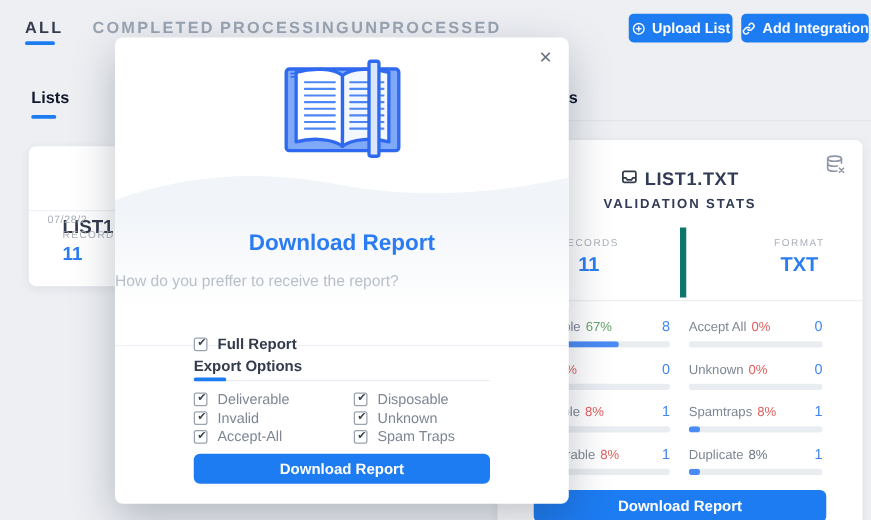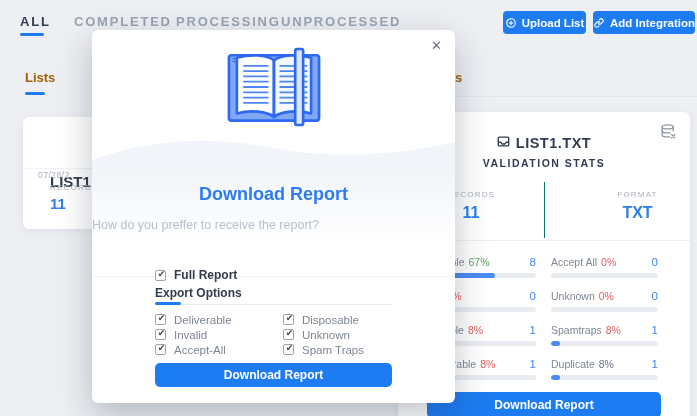--- a/index.html
+++ b/index.html
@@ -10,41 +10,41 @@
   .tab { position:absolute; top:14px; font-size:13px; font-weight:bold; letter-spacing:1.8px; color:#9aa4b2; cursor:pointer; }
   .tab.active { color:#333c4d; }
   .tab-underline { position:absolute; left:20px; top:33px; width:24px; height:3px; background:#1d7cf2; border-radius:2px; }
 
   
   .hbtn { position:absolute; top:11px; height:23px; background:#1d7cf2; border-radius:4px; color:#fff;
           display:flex; align-items:center; justify-content:center; gap:5px; font-size:11.5px; font-weight:bold; cursor:pointer; }
   .hbtn svg { display:block; }
 
   
-  .sec-title { position:absolute; font-size:13px; font-weight:bold; color:#a16207; }
+  .sec-title { position:absolute; font-size:13px; font-weight:bold; color:#0f172a; }
   .sec-underline { position:absolute; width:20px; height:3px; background:#1d7cf2; border-radius:2px; }
   .right-divider { position:absolute; left:412px; top:96px; width:285px; height:1px; background:#e2e6eb; }
 
   
   .card { position:absolute; background:#fff; border-radius:6px; box-shadow:0 2px 8px rgba(40,50,70,.08); }
   .list-card { left:23px; top:117px; width:190px; height:112px; cursor:pointer; }
   .lc-title { position:absolute; left:27px; top:12px; font-size:15px; font-weight:bold; color:#333c4d; white-space:nowrap;margin-top:44px; }
   .lc-date  { position:absolute; left:15px; top:33px; font-size:8.5px; letter-spacing:.5px; color:#a8afba; white-space:nowrap;margin-top:20px; }
   .lc-div   { position:absolute; left:0; top:51px; width:100%; height:1px; background:#eef1f5; }
   .lc-rlabel{ position:absolute; left:27px; top:66px; font-size:8px; letter-spacing:1.2px; color:#a8afba; }
   .lc-rval  { position:absolute; left:27px; top:78px; font-size:15px; font-weight:bold; color:#2b7df1; }
 
   .stats-card { left:398px; top:112px; width:292px; height:330px; }
   .sc-delete { position:absolute; right:13px; top:11px; cursor:pointer; }
   .sc-head { position:absolute; left:0; top:23px; width:100%; display:flex; align-items:center; justify-content:center; gap:6px;
              font-size:14.5px; font-weight:bold; color:#313b55; letter-spacing:.5px; }
   .sc-sub  { position:absolute; left:0; top:45px; width:100%; text-align:center; font-size:10.5px; font-weight:bold; letter-spacing:1.5px; color:#313b55; }
   .sc-cols { position:absolute; left:0; top:70px; width:100%; height:56px; display:grid; grid-template-columns:1fr 1fr; }
   .sc-col  { text-align:center; padding-top:8px; }
-  .sc-col + .sc-col { border-left:1px solid #0f766e;padding-left:40px; }
+  .sc-col + .sc-col { border-left:5px solid #0f766e;padding-left:40px; }
   .sc-clabel { font-size:8px; letter-spacing:1.2px; color:#a8afba; }
   .sc-cval   { margin-top:5px; font-size:16px; font-weight:bold; color:#2b7df1; }
   .sc-hr { position:absolute; left:0; top:128px; width:100%; height:1px; background:#edf0f3; }
 
   .stats-grid { position:absolute; left:14px; top:144px; display:grid; grid-template-columns:124px 107px; column-gap:15px; row-gap:12px; }
   .stat-line { display:flex; align-items:baseline; white-space:nowrap; font-size:10.5px; }
   .stat-label { color:#7e8795; margin-right:4px; }
   .stat-value { margin-left:auto; font-size:11.5px; color:#3f86f3; }
   .bar { margin-top:5px; width:100%; height:5px; border-radius:3px; background:#e9edf2; overflow:hidden; }
   .fill { height:5px; border-radius:3px; background:#4a8bf5; }

